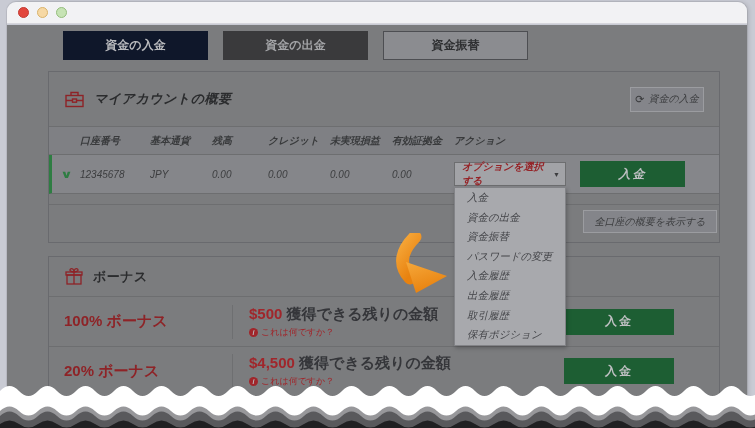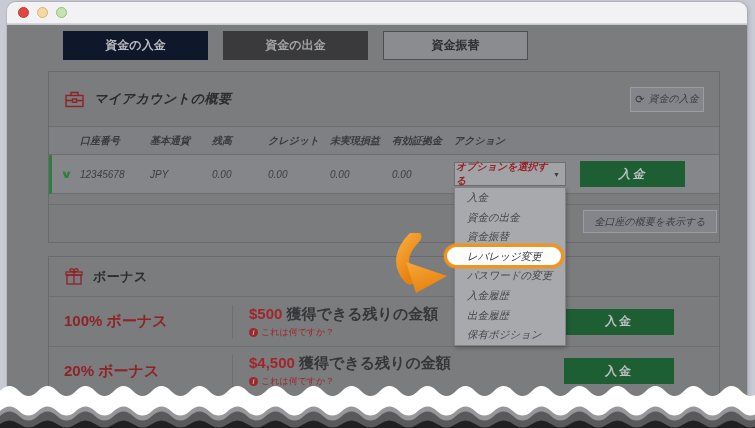--- a/index.html
+++ b/index.html
@@ -49,21 +49,21 @@
            border-left:3px solid #2e7d42; border-bottom:1px solid #6d6e70;
            font-size:10px; color:#3c3d3f; }
   .c0{width:28px; text-align:center;} .c1{width:70px;} .c2{width:62px;} .c3{width:56px;}
   .c4{width:62px;} .c5{width:62px;} .c6{width:62px;} .c7{flex:1; display:flex; align-items:center;}
   .thead .c0{width:31px;}
   .chevron { color:#2e7d42; font-weight:bold; font-size:11px; display:inline-block; transform:scaleX(1.4); }
 
   
   .select-wrap { position:relative; z-index:20; }
   .select { width:112px; height:24px; background:#a2a3a7; border:1px solid #6d6e70;
-            display:flex; align-items:center; padding:0 5px 0 1px;
+            display:flex; align-items:center; padding:0 5px 0 7px;
             font-size:10px; color:#952226; font-weight:bold; }
   .select .caret { margin-left:auto; font-size:7px; color:#3c3d3f; }
   .menu { position:absolute; left:0; top:25px; width:112px; background:#a8a9ad;
           border:1px solid #828387; box-shadow:1px 2px 4px rgba(0,0,0,.25); }
   .menu-item { height:19.6px; line-height:19.6px; padding-left:12px;
                font-size:10.5px; color:#45464a; white-space:nowrap; position:relative; }
   .menu-item.last { border-top:1px solid #8d8e92; }
   .menu-item.hl .pill { position:absolute; left:-11px; right:1px; top:-3px; bottom:-2px;
                background:#ffffff; border:3px solid #f0941f; border-radius:14px;
                box-shadow:0 0 0 1px rgba(240,148,31,.4); }
@@ -158,27 +158,24 @@
           <span class="select-wrap">
             <span class="select">
               <span>オプションを選択する</span>
               <span class="caret">▼</span>
             </span>
 
             <div class="menu">
               <div class="menu-item">入金</div>
               <div class="menu-item">資金の出金</div>
               <div class="menu-item">資金振替</div>
-              <div class="menu-item hl">
-                <span class="pill"></span>
-                <span class="hl-text">レバレッジ変更</span>
-              </div>
               <div class="menu-item">パスワードの変更</div>
               <div class="menu-item">入金履歴</div>
               <div class="menu-item">出金履歴</div>
+              <div class="menu-item">取引履歴</div>
               <div class="menu-item">保有ポジション</div>
             </div>
           </span>
           <span class="deposit-btn">入金</span>
         </span>
       </div>
 
       <div class="panel-footer">
         <div class="btn-ghost show-all-btn">全口座の概要を表示する</div>
       </div>

